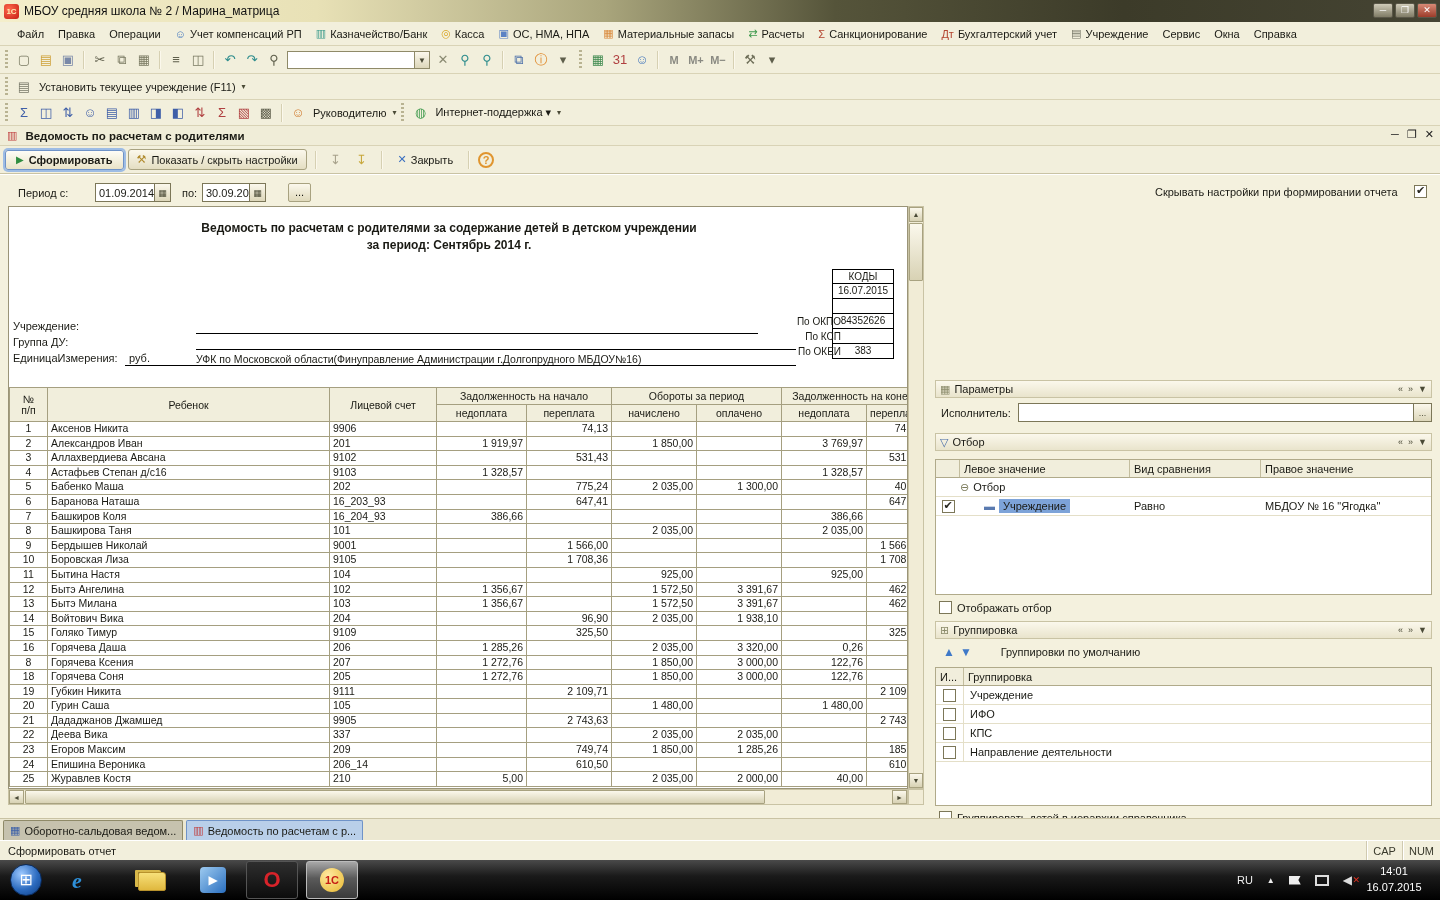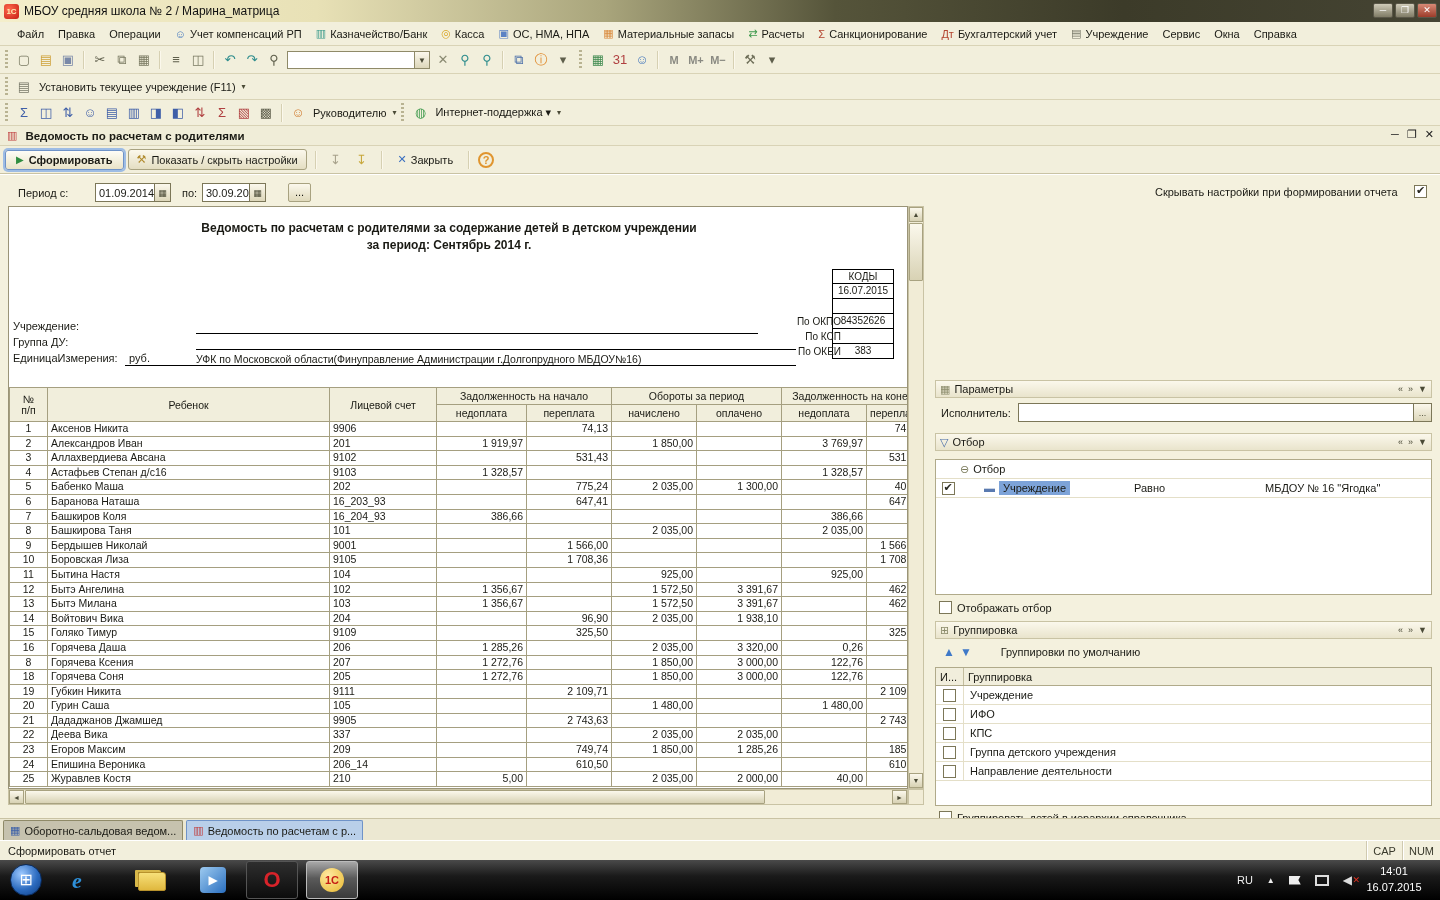--- a/index.html
+++ b/index.html
@@ -729,20 +729,26 @@
     <div class="sec-hdr" style="top:80px;">
       <span style="color:#4a6ea8">▽</span>
       <span>Отбор</span>
       <span class="sec-ctl">
           <span>«</span>
           <span>»</span>
           <span>▼</span>
         </span>
     </div>
     <div class="ptable" style="left:0; top:106px; width:497px; height:136px;">
+      <div class="pt-hdr">
+        <span style="width:24px;"></span>
+        <span style="width:170px;">Левое значение</span>
+        <span style="width:131px;">Вид сравнения</span>
+        <span style="width:168px; border-right:none;">Правое значение</span>
+      </div>
       <div class="pt-row">
         <span style="width:24px;"></span>
         <span style="color:#7a7a5a; margin-right:4px;">⊖</span>
         <span>Отбор</span>
       </div>
       <div class="pt-row">
         <span style="width:24px; display:flex; justify-content:center;">
             <span class="cb checked"></span>
           </span>
         <span style="width:170px; display:flex; align-items:center;">
@@ -794,26 +800,20 @@
           </div>
 
 
           <div class="pt-row">
             <span class="g-cbc">
               <span class="cb"></span>
             </span>
             <span style="padding-left:6px;">КПС</span>
           </div>
 
-          <div class="pt-row">
-            <span class="g-cbc">
-              <span class="cb"></span>
-            </span>
-            <span style="padding-left:6px;">Группа детского учреждения</span>
-          </div>
 
           <div class="pt-row">
             <span class="g-cbc">
               <span class="cb"></span>
             </span>
             <span style="padding-left:6px;">Направление деятельности</span>
           </div>
         </div>
     </div>
     <span class="cbline" style="left:4px; top:458px;">

